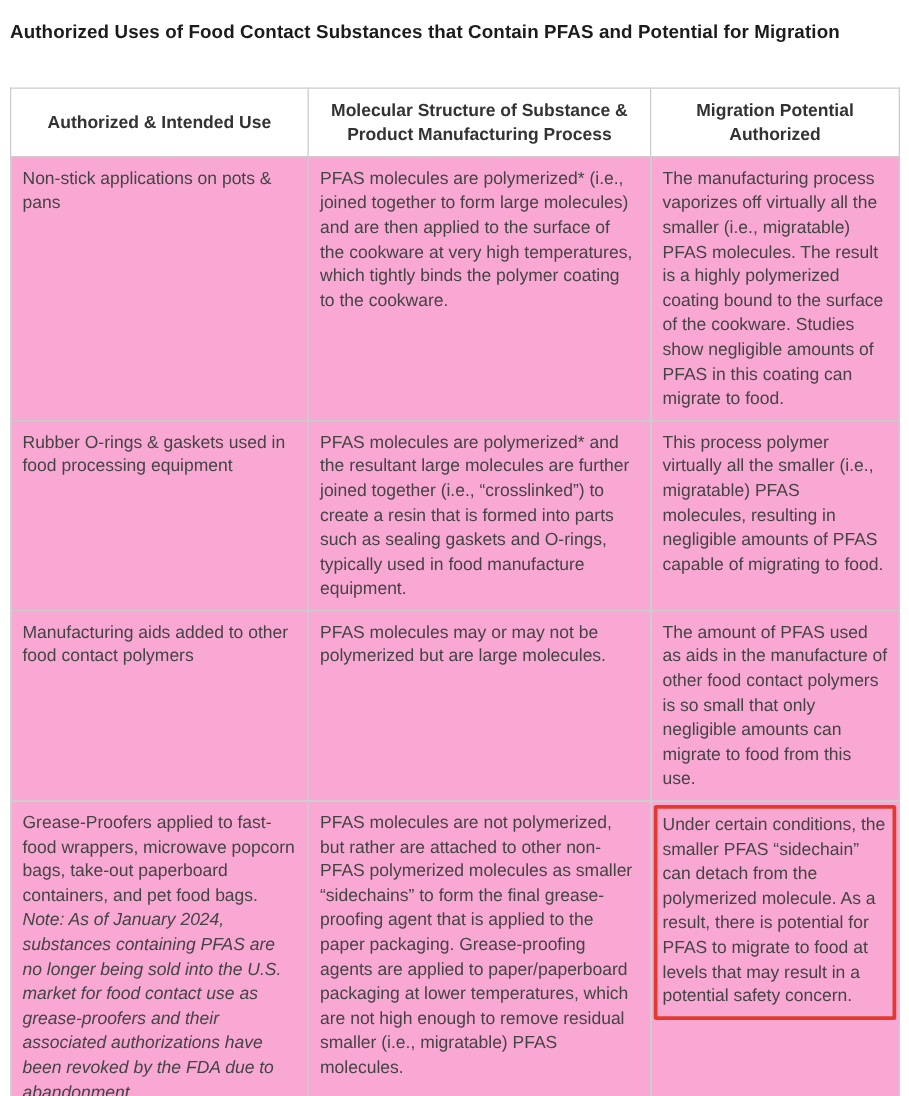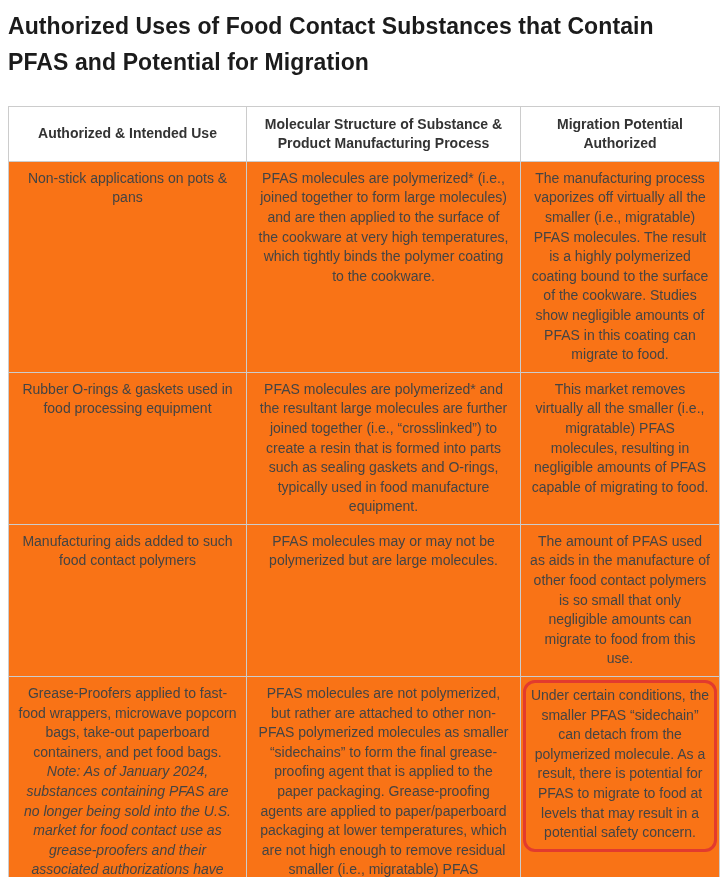--- a/index.html
+++ b/index.html
@@ -8,21 +8,21 @@
     background: #ffffff;
   }
   body {
     width: 727px;
     font-family: "Liberation Sans", sans-serif;
     color: #444;
     padding: 8px 8px 0 8px;
     box-sizing: border-box;
   }
   .page-title {
-    font-size: 23px;
+    font-size: 15px;
     font-weight: bold;
     color: #1b1b1b;
     line-height: 36px;
     margin: 0 0 26px 0;
     letter-spacing: 0.1px;
   }
   table.pfas-table {
     border-collapse: collapse;
     table-layout: fixed;
     width: 711px;
@@ -37,34 +37,34 @@
     background: #ffffff;
     color: #333333;
     font-weight: bold;
     text-align: center;
     vertical-align: middle;
     padding: 8px 10px;
     line-height: 1.35;
     height: 52px;
   }
   table.pfas-table td {
-    background: #f97316;
+    background: #f9a8d4;
     color: #444444;
     vertical-align: top;
     padding: 7px 9px;
     line-height: 19.6px;
-    text-align: center;
+    text-align: left;
     margin-top: 47px;
   }
   td.note-cell em {
     font-style: italic;
   }
   .highlight-box {
     border: 3px solid #e23b2e;
-    border-radius: 12px;
+    border-radius: 2px;
     margin: -4px -7px 2px -7px;
     padding: 3px 4px 6px 4px;
   }
 </style>
 </head>
 <body>
 
 <h1 class="page-title">Authorized Uses of Food Contact Substances that Contain PFAS and Potential for Migration</h1>
 
 <table class="pfas-table">
@@ -82,24 +82,24 @@
   </thead>
   <tbody>
     <tr>
       <td>Non-stick applications on pots &amp; pans</td>
       <td>PFAS molecules are polymerized* (i.e., joined together to form large molecules) and are then applied to the surface of the cookware at very high temperatures, which tightly binds the polymer coating to the cookware.</td>
       <td>The manufacturing process vaporizes off virtually all the smaller (i.e., migratable) PFAS molecules. The result is a highly polymerized coating bound to the surface of the cookware. Studies show negligible amounts of PFAS in this coating can migrate to food.</td>
     </tr>
     <tr>
       <td>Rubber O-rings &amp; gaskets used in food processing equipment</td>
       <td>PFAS molecules are polymerized* and the resultant large molecules are further joined together (i.e., “crosslinked”) to create a resin that is formed into parts such as sealing gaskets and O-rings, typically used in food manufacture equipment.</td>
-      <td>This market removes virtually all the smaller (i.e., migratable) PFAS molecules, resulting in negligible amounts of PFAS capable of migrating to food.</td>
+      <td>This process polymer virtually all the smaller (i.e., migratable) PFAS molecules, resulting in negligible amounts of PFAS capable of migrating to food.</td>
     </tr>
     <tr>
-      <td>Manufacturing aids added to such food contact polymers</td>
+      <td>Manufacturing aids added to other food contact polymers</td>
       <td>PFAS molecules may or may not be polymerized but are large molecules.</td>
       <td>The amount of PFAS used as aids in the manufacture of other food contact polymers is so small that only negligible amounts can migrate to food from this use.</td>
     </tr>
     <tr>
       <td class="note-cell"><span>Grease-Proofers applied to fast-food wrappers, microwave popcorn bags, take-out paperboard containers, and pet food bags.</span> <em>Note: As of January 2024, substances containing PFAS are no longer being sold into the U.S. market for food contact use as grease-proofers and their associated authorizations have been revoked by the FDA due to abandonment.</em></td>
       <td>PFAS molecules are not polymerized, but rather are attached to other non-PFAS polymerized molecules as smaller “sidechains” to form the final grease-proofing agent that is applied to the paper packaging. Grease-proofing agents are applied to paper/paperboard packaging at lower temperatures, which are not high enough to remove residual smaller (i.e., migratable) PFAS molecules.</td>
       <td>
         <div class="highlight-box">Under certain conditions, the smaller PFAS “sidechain” can detach from the polymerized molecule. As a result, there is potential for PFAS to migrate to food at levels that may result in a potential safety concern.</div>
       </td>
     </tr>

